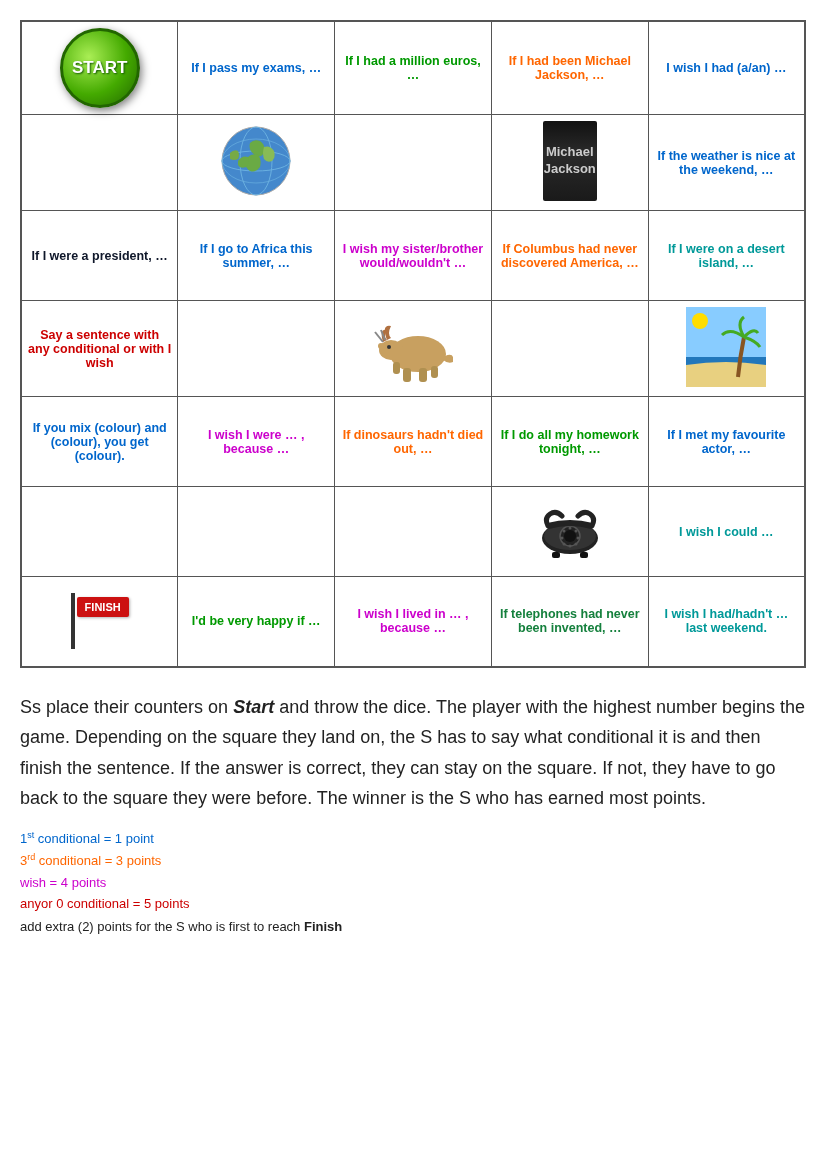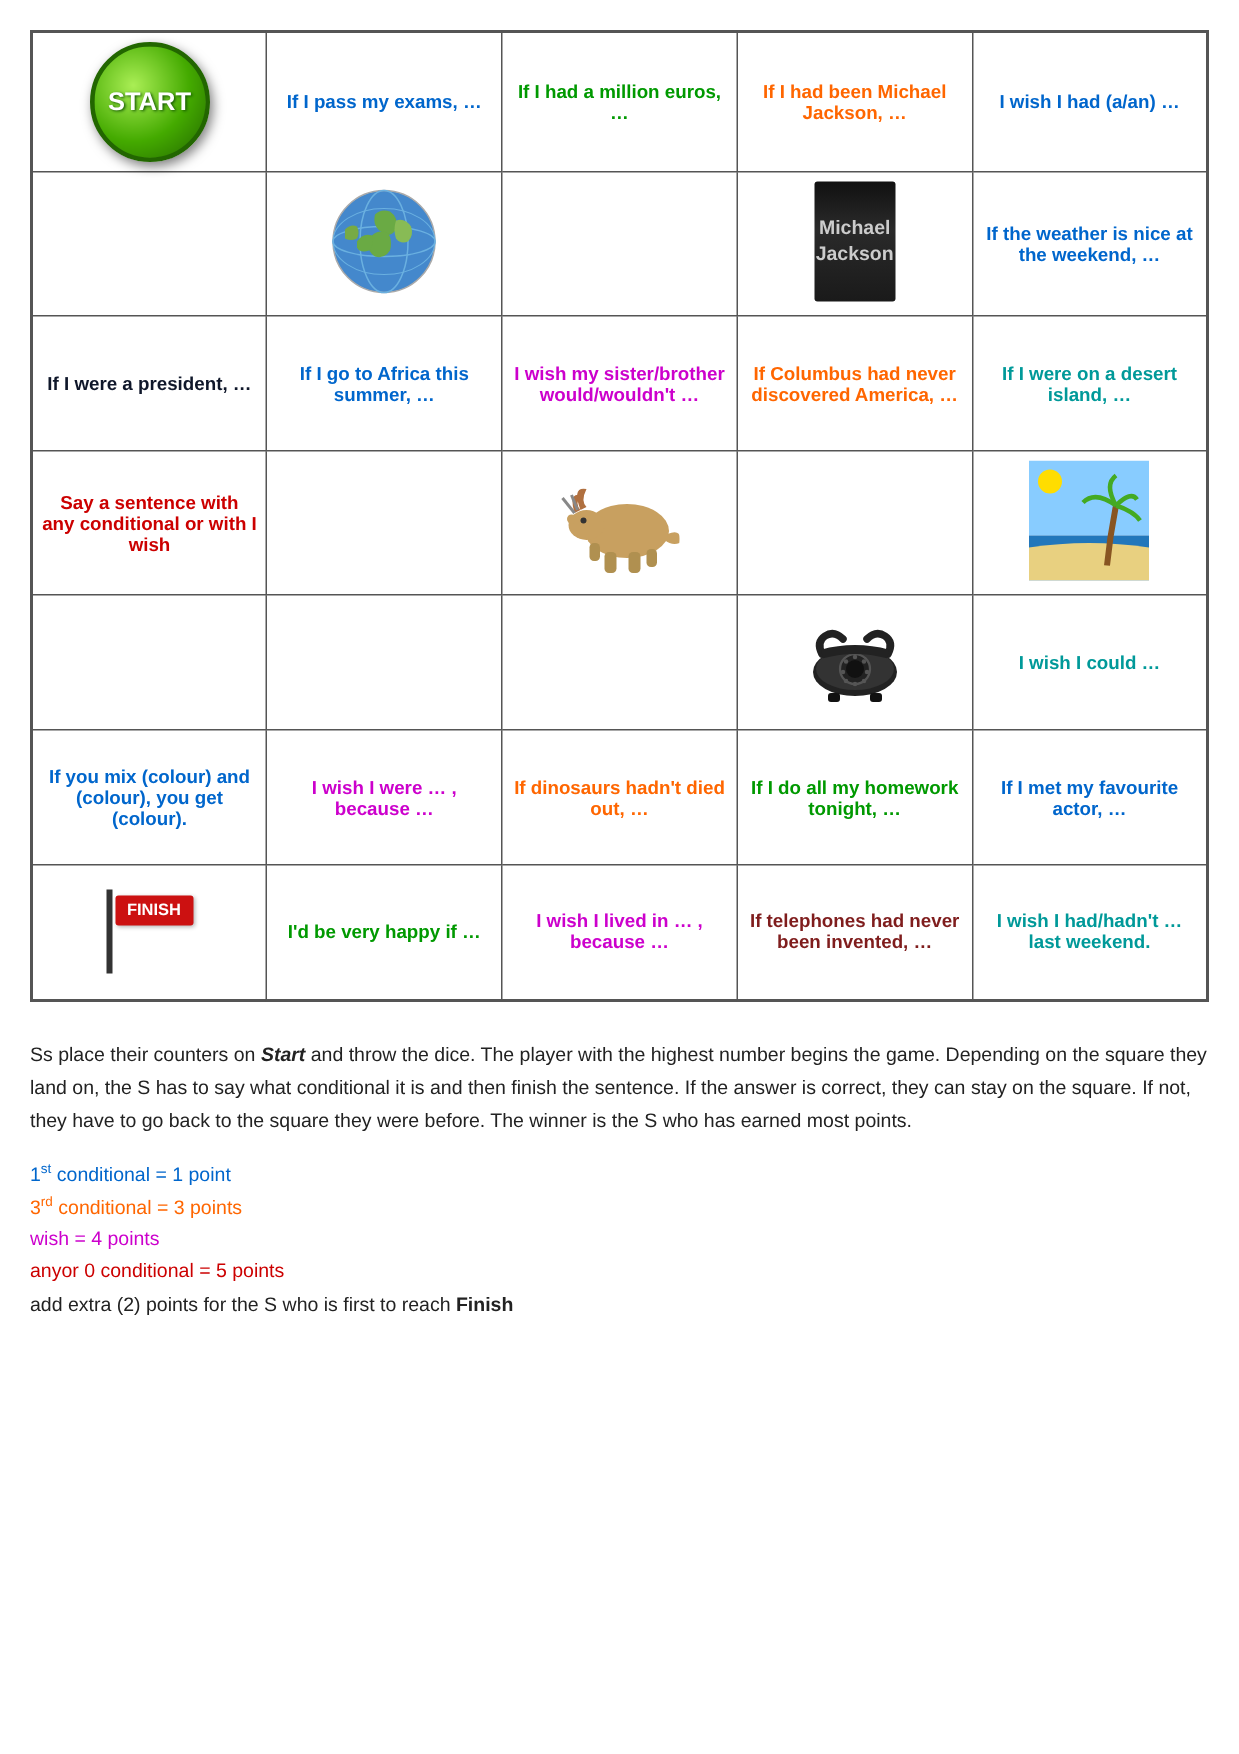--- a/index.html
+++ b/index.html
@@ -21,21 +21,21 @@
       min-height: 80px;
       height: 90px;
       text-align: center;
       vertical-align: middle;
       padding: 6px;
       font-size: 12.5px;
       font-weight: bold;
     }
 
     .instructions {
-      font-size: 13px;
+      font-size: 18px;
       line-height: 1.7;
       color: #222;
       margin-bottom: 16px;
     }
     .instructions b { font-weight: bold; font-style: italic; }
 
     .points-list {
       margin-top: 10px;
     }
     .point-item {
@@ -131,20 +131,27 @@
 
     <path d="M58 30 Q44 20 36 28" stroke="#44aa22" stroke-width="3" fill="none"></path>
     <path d="M58 30 Q50 16 58 10" stroke="#44aa22" stroke-width="3" fill="none"></path>
     <path d="M58 30 Q68 20 72 26" stroke="#44aa22" stroke-width="3" fill="none"></path>
     <path d="M58 30 Q70 34 74 40" stroke="#44aa22" stroke-width="3" fill="none"></path>
 
     <circle cx="14" cy="14" r="8" fill="#ffdd00"></circle>
   </svg></td>
       </tr>
       <tr>
+        <td style="color: rgb(0, 102, 204);"><span>If you mix (colour) and (colour), you get (colour).</span></td>
+        <td style="color: rgb(204, 0, 204);"><span>I wish I were … , because …</span></td>
+        <td style="color: rgb(255, 102, 0);"><span>If dinosaurs hadn't died out, …</span></td>
+        <td style="color: rgb(0, 153, 0);"><span>If I do all my homework tonight, …</span></td>
+        <td style="color: rgb(0, 102, 204);"><span>If I met my favourite actor, …</span></td>
+      </tr>
+      <tr>
         <td style="background: rgb(255, 255, 255);">&nbsp;</td>
         <td style="background: rgb(255, 255, 255);">&nbsp;</td>
         <td style="background: rgb(255, 255, 255);">&nbsp;</td>
         <td><svg width="72" height="65" viewBox="0 0 72 65" xmlns="http://www.w3.org/2000/svg">
 
     <ellipse cx="36" cy="40" rx="28" ry="16" fill="#222"></ellipse>
     <ellipse cx="36" cy="38" rx="26" ry="14" fill="#333"></ellipse>
 
     <circle cx="36" cy="38" r="10" fill="#222" stroke="#555" stroke-width="1.5"></circle>
     <circle cx="36" cy="38" r="6" fill="#111"></circle>
@@ -159,42 +166,35 @@
     <circle cx="30" cy="33" r="1.5" fill="#555"></circle>
 
     <path d="M14 28 Q10 20 16 16 Q22 12 28 18" stroke="#222" stroke-width="5" fill="none" stroke-linecap="round"></path>
     <path d="M44 18 Q50 12 56 16 Q62 20 58 28" stroke="#222" stroke-width="5" fill="none" stroke-linecap="round"></path>
     <path d="M14 28 Q36 22 58 28" stroke="#222" stroke-width="6" fill="none"></path>
 
     <rect x="18" y="54" width="8" height="6" rx="2" fill="#111"></rect>
     <rect x="46" y="54" width="8" height="6" rx="2" fill="#111"></rect>
   </svg></td>
         <td style="color: rgb(0, 153, 153);"><span>I wish I could …</span></td>
-      </tr>
-      <tr>
-        <td style="color: rgb(0, 102, 204);"><span>If you mix (colour) and (colour), you get (colour).</span></td>
-        <td style="color: rgb(204, 0, 204);"><span>I wish I were … , because …</span></td>
-        <td style="color: rgb(255, 102, 0);"><span>If dinosaurs hadn't died out, …</span></td>
-        <td style="color: rgb(0, 153, 0);"><span>If I do all my homework tonight, …</span></td>
-        <td style="color: rgb(0, 102, 204);"><span>If I met my favourite actor, …</span></td>
       </tr>
       <tr>
         <td>
           <div style="display:flex;flex-direction:column;align-items:center;">
     <div style="display:flex;align-items:flex-start;">
       <div style="width:4px;height:56px;background:#333;margin-top:0;"></div>
       <div style="background:#cc1111;color:#fff;font-weight:bold;font-size:11px;
         padding:4px 8px;border-radius:2px;margin-left:2px;margin-top:4px;
         box-shadow:1px 1px 3px rgba(0,0,0,0.3);">FINISH</div>
     </div>
   </div>
         </td>
         <td style="color: rgb(0, 153, 0);"><span>I'd be very happy if …</span></td>
         <td style="color: rgb(204, 0, 204);"><span>I wish I lived in … , because …</span></td>
-        <td style="color: #7f1d1d;"><span>If telephones had never been invented, …</span></td>
+        <td style="color: #15803d;"><span>If telephones had never been invented, …</span></td>
         <td style="color: rgb(0, 153, 153);"><span>I wish I had/hadn't … last weekend.</span></td>
       </tr>
     </tbody>
 </table>
 
 <div>
   <p class="instructions">
     Ss place their counters on <b>Start</b> and throw the dice. The player with the highest number begins the game.
     Depending on the square they land on, the S has to say what conditional it is and then finish the sentence.
     If the answer is correct, they can stay on the square. If not, they have to go back to the square they were

